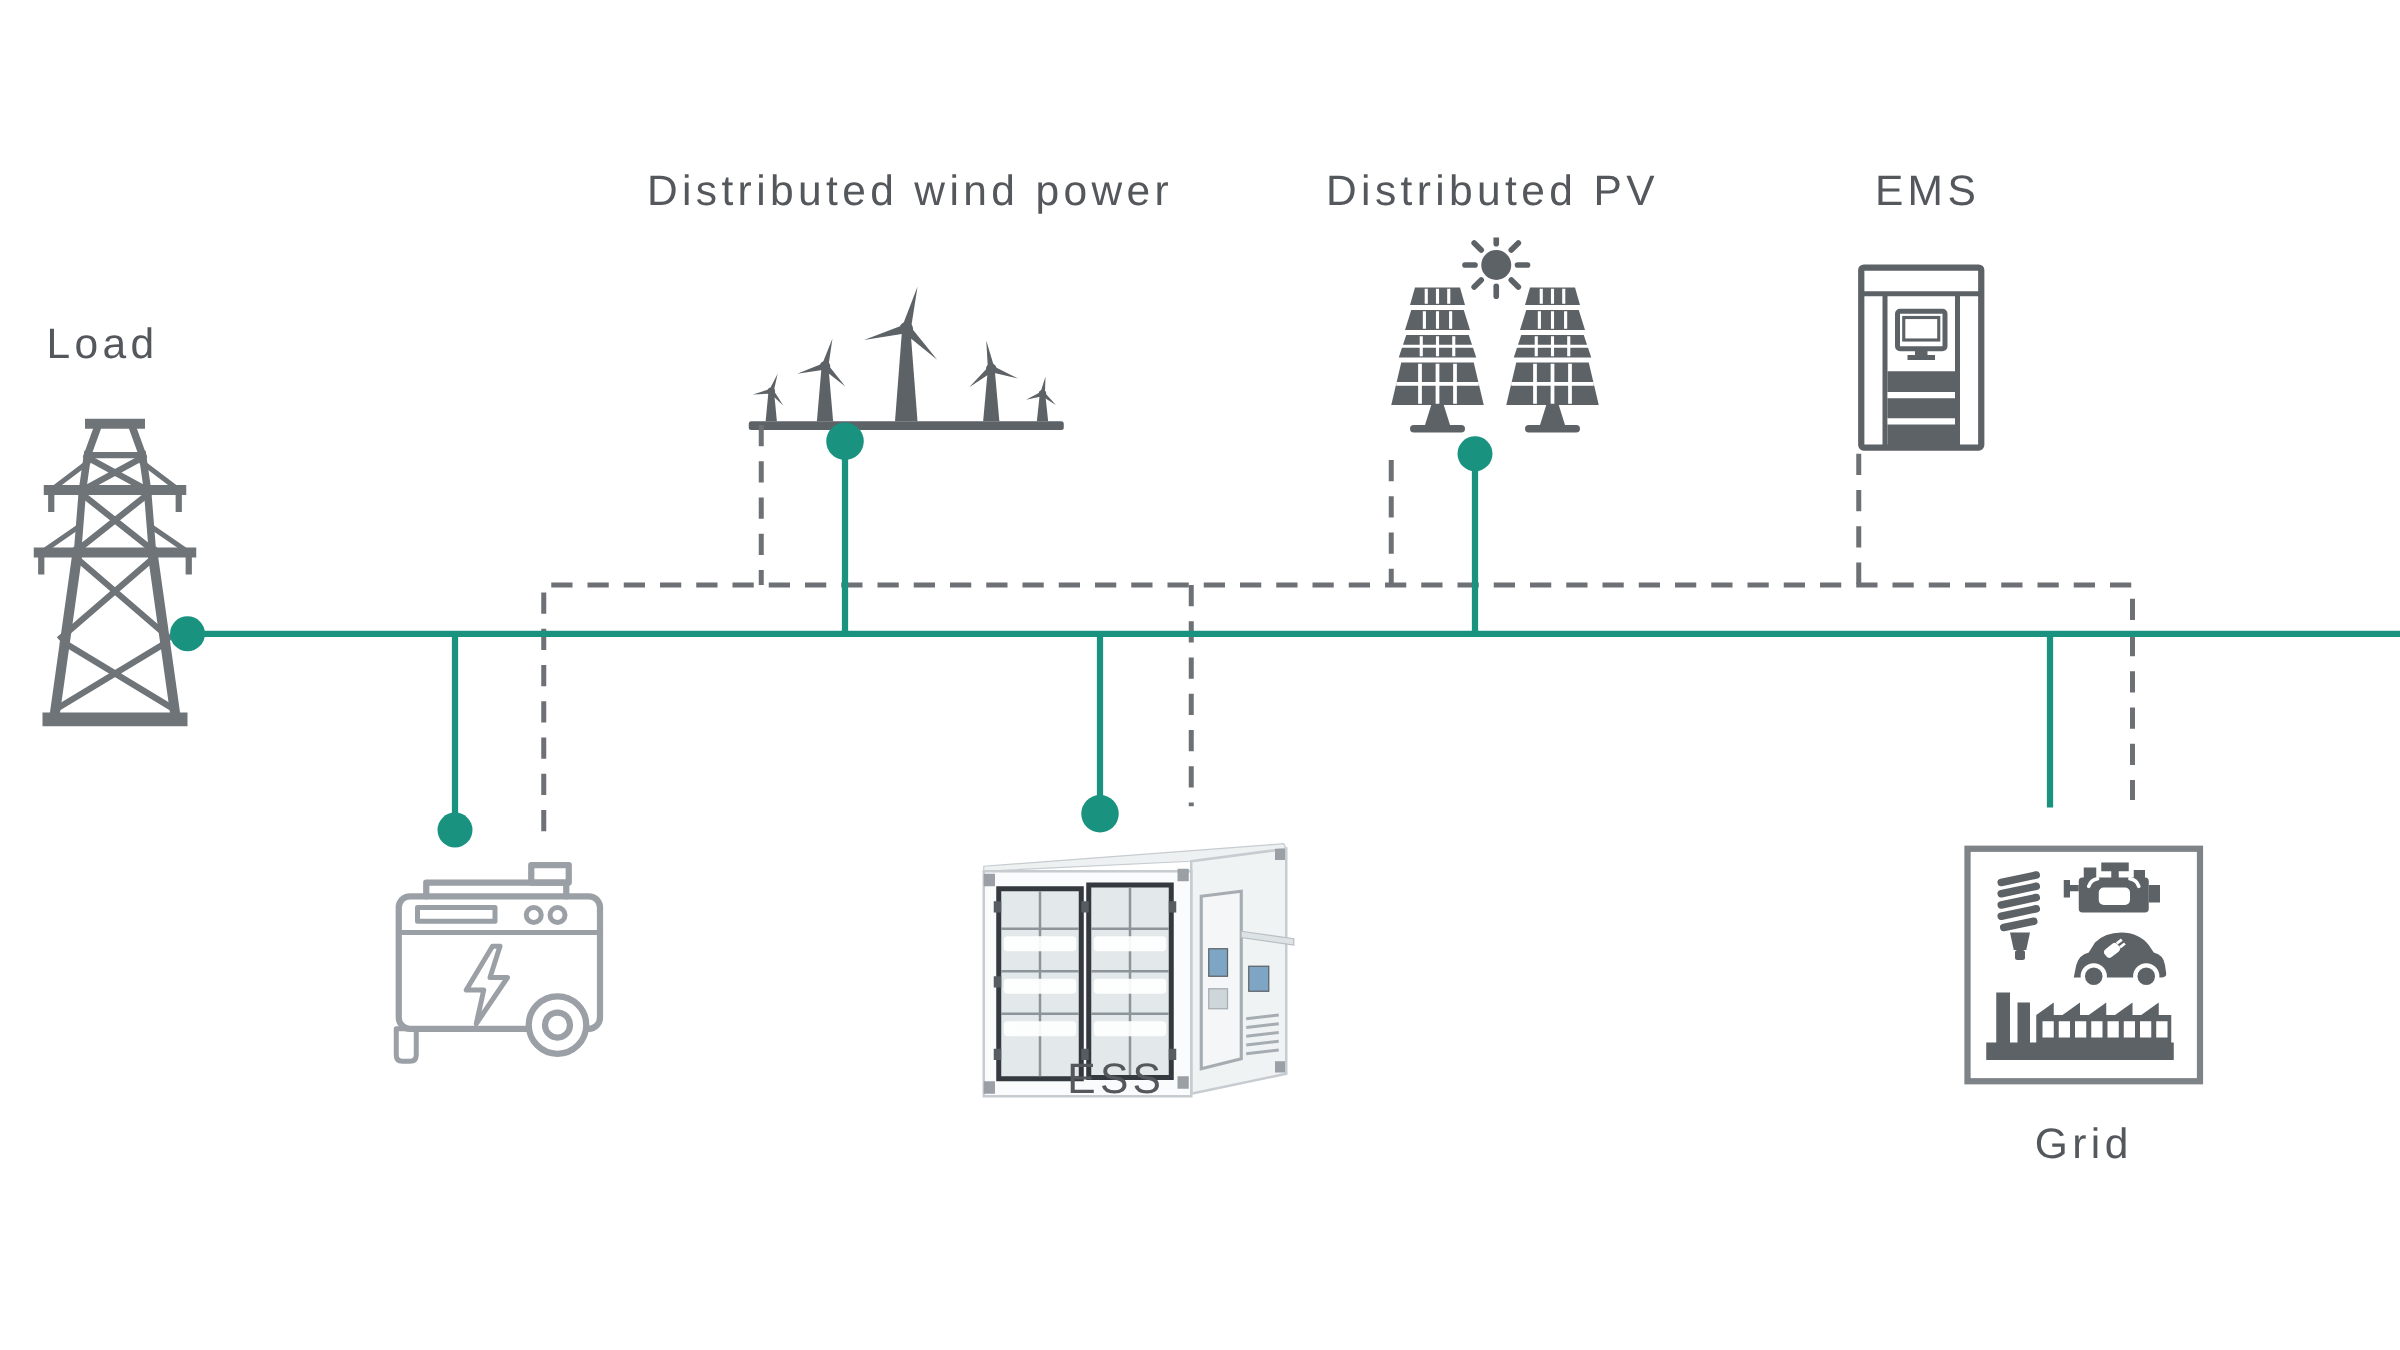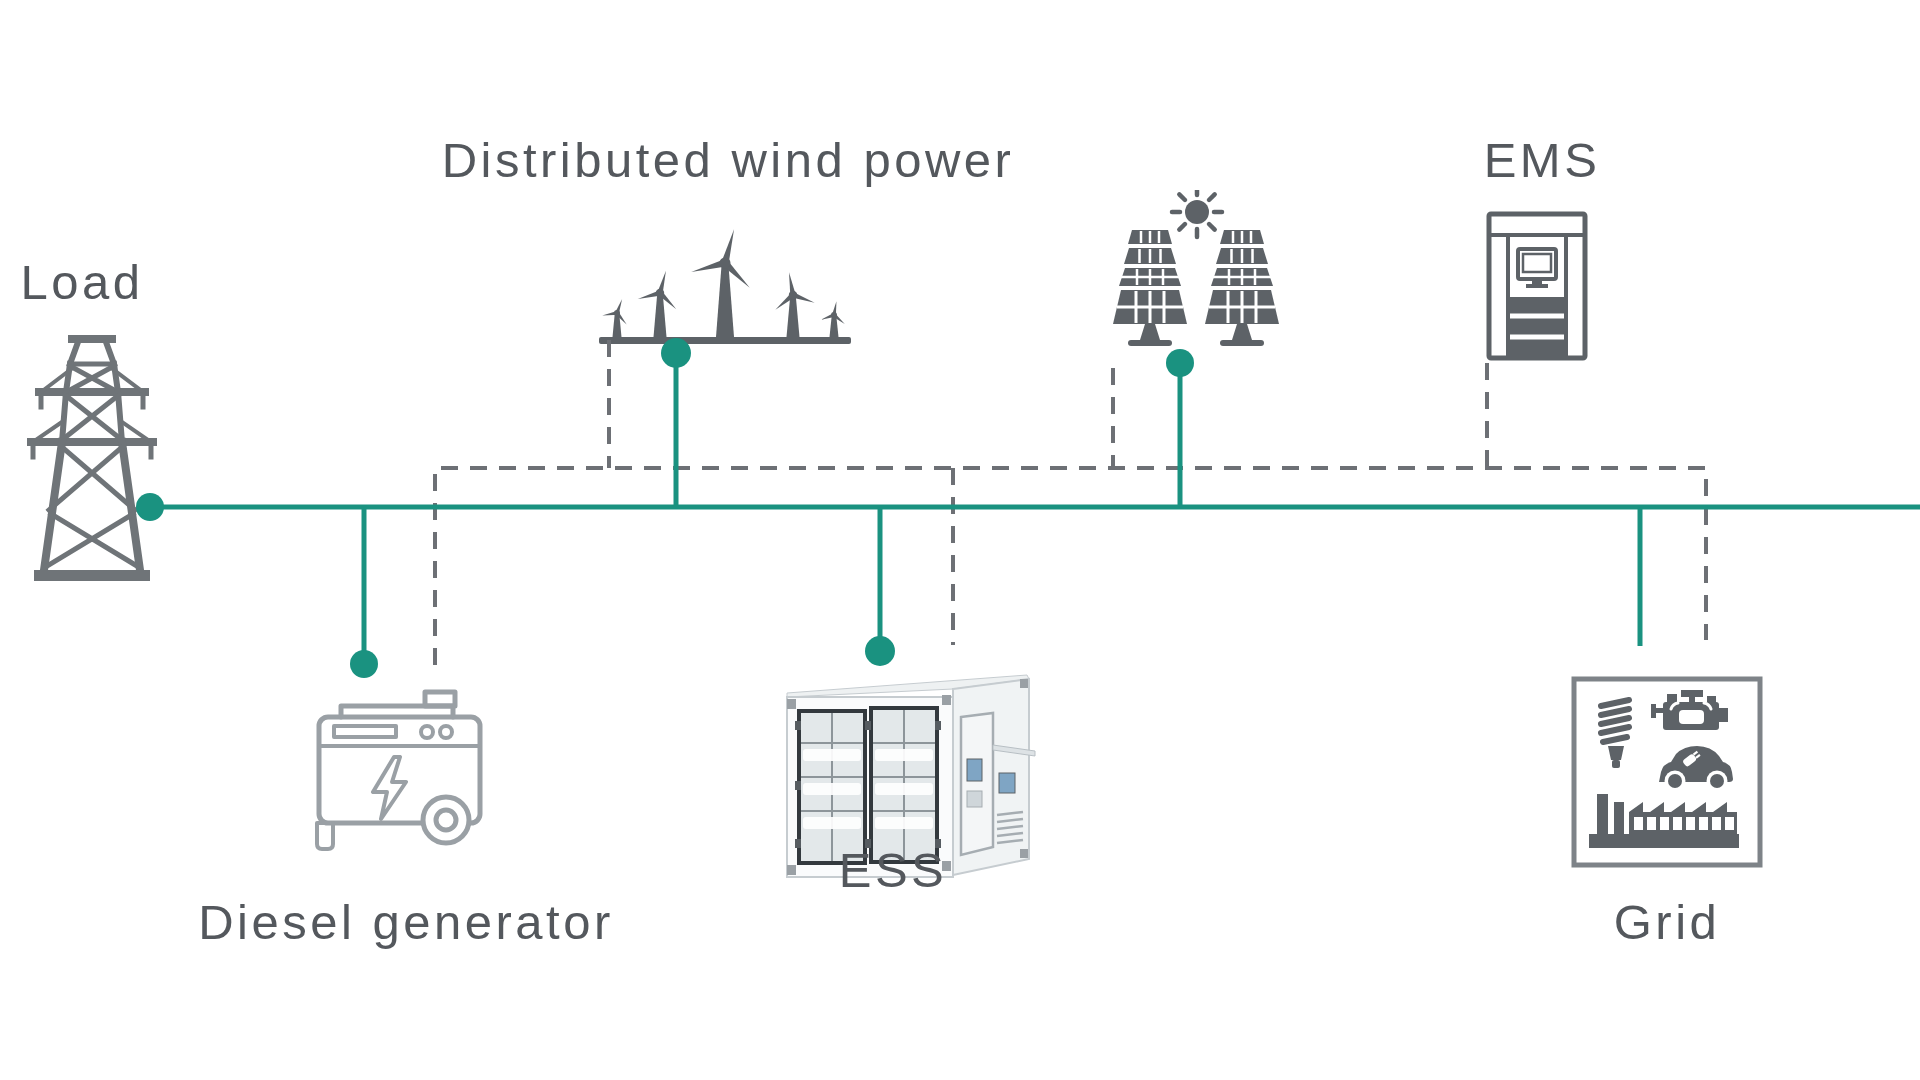--- a/index.html
+++ b/index.html
@@ -4,21 +4,21 @@
 <style>
   html,body{margin:0;padding:0;background:#ffffff;}
   .stage{
     position:relative;width:1920px;height:1080px;background:#ffffff;
     overflow:hidden;font-family:"Liberation Sans", sans-serif;
   }
   .wires{position:absolute;left:0;top:0;z-index:2;}
   .icon{position:absolute;z-index:1;}
   .node-label{
     position:absolute;z-index:3;white-space:nowrap;
-    font-size:49px;font-weight:400;letter-spacing:3.5px;color:#54585d;
+    font-size:34px;font-weight:400;letter-spacing:3.5px;color:#54585d;
     line-height:1;transform:translateX(-50%);
   }
 </style>
 </head>
 <body>
 
 <div class="stage">
 
   <svg class="icon" style="left:26px;top:330px" width="132" height="252" viewBox="0 0 132 252">
     <g stroke="#6f7478" fill="none" stroke-linecap="square">
@@ -312,18 +312,18 @@
       <circle cx="150" cy="507" r="14"></circle>
       <circle cx="364" cy="664" r="14"></circle>
       <circle cx="676" cy="353" r="15"></circle>
       <circle cx="880" cy="651" r="15"></circle>
       <circle cx="1180" cy="363" r="14"></circle>
     </g>
   </svg>
 
   <span class="node-label" style="left:82px;top:258px">Load</span>
   <span class="node-label" style="left:728px;top:136px">Distributed wind power</span>
+  <span class="node-label" style="left:1194px;top:136px">Distributed PV</span>
   <span class="node-label" style="left:1542px;top:136px">EMS</span>
-  <span class="node-label" style="left:406px;top:898px">Diesel generator</span>
   <span class="node-label" style="left:893px;top:846px">ESS</span>
   <span class="node-label" style="left:1667px;top:898px">Grid</span>
 
 </div>
 
 </body></html>

